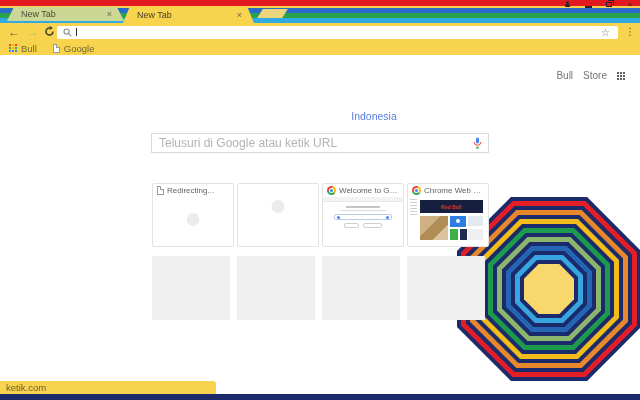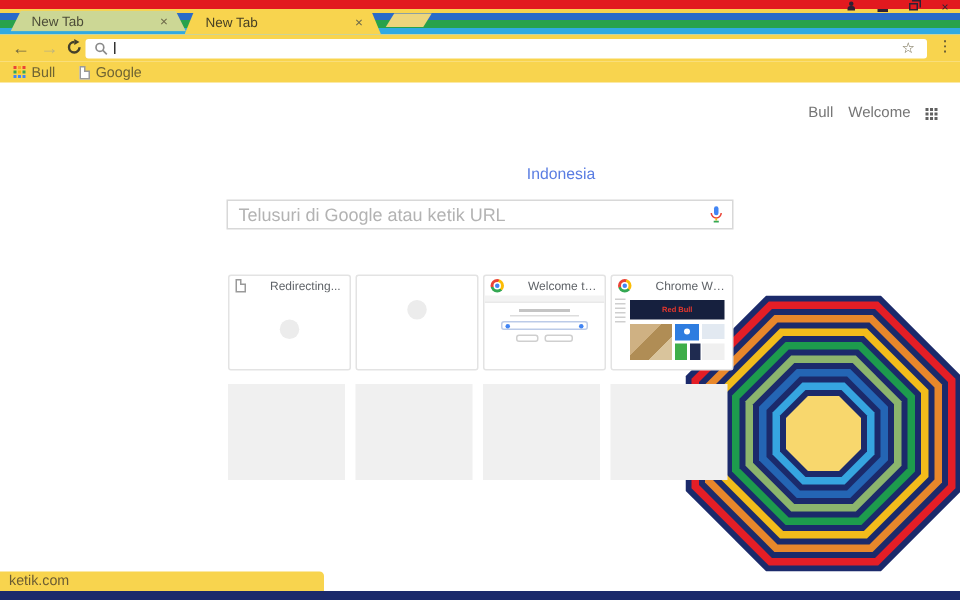--- a/index.html
+++ b/index.html
@@ -60,21 +60,21 @@
   .page { position:absolute; left:0; top:55px; width:640px; height:345px; background:#fff; }
   .ntp-links { position:absolute; top:70px; right:15px; display:flex; align-items:center; gap:10px; font-size:10px; color:#757575; z-index:2; }
   .country { position:absolute; top:110px; left:374px; transform:translateX(-50%); font-size:10.5px; color:#5a7de2; z-index:2; }
   .searchbox { position:absolute; left:151px; top:133px; width:338px; height:20px; border:1px solid #d8d8d8; background:#fff;
                display:flex; align-items:center; z-index:2; }
   .searchbox input { flex:1; border:none; outline:none; font-family:"Liberation Sans",sans-serif; font-size:12px; color:#444; padding-left:7px; background:transparent; }
   .searchbox input::placeholder { color:#b3b3b3; opacity:1; }
   .mic { margin-right:6px; flex:0 0 auto; }
   
   .tile { position:absolute; top:183px; width:82px; height:64px; background:#fff; border:1px solid #e3e3e3; border-radius:2px; z-index:2; overflow:hidden; }
-  .tile-header { height:13px; display:flex; align-items:center; padding:0 4px; gap:16px; }
+  .tile-header { height:13px; display:flex; align-items:center; padding:0 4px; gap:3px; }
   .tile-title { font-size:8px; color:#5f6368; white-space:nowrap; overflow:hidden; text-overflow:ellipsis; }
   .tile-body { position:relative; height:49px; }
   .ghost-circle { position:absolute; left:50%; top:16px; transform:translateX(-50%); width:13px; height:13px; border-radius:50%; background:#ececec; }
   .ghost-tile { position:absolute; top:256px; width:78px; height:64px; background:#f0f0f0; z-index:2; }
   
   .gicon { width:9px; height:9px; border-radius:50%; position:relative; flex:0 0 auto;
            background:conic-gradient(from 45deg, #4285f4 0 30%, #34a853 30% 55%, #fbbc05 55% 75%, #ea4335 75% 100%); }
   .gicon:before { content:""; position:absolute; left:2.5px; top:2.5px; width:4px; height:4px; border-radius:50%; background:#fff; }
   .gicon:after { content:""; position:absolute; right:0px; top:4px; width:4px; height:2px; background:#4285f4; }
   .chrome-icon { width:9px; height:9px; border-radius:50%; position:relative; flex:0 0 auto;
@@ -196,21 +196,21 @@
       <polygon points="72.53,45.00 111.47,45.00 139.00,72.53 139.00,111.47 111.47,139.00 72.53,139.00 45.00,111.47 45.00,72.53" fill="#1b2a6b"></polygon>
       <polygon points="74.19,49.00 109.81,49.00 135.00,74.19 135.00,109.81 109.81,135.00 74.19,135.00 49.00,109.81 49.00,74.19" fill="#2465b4"></polygon>
       <polygon points="76.26,54.00 107.74,54.00 130.00,76.26 130.00,107.74 107.74,130.00 76.26,130.00 54.00,107.74 54.00,76.26" fill="#1b2a6b"></polygon>
       <polygon points="77.92,58.00 106.08,58.00 126.00,77.92 126.00,106.08 106.08,126.00 77.92,126.00 58.00,106.08 58.00,77.92" fill="#36a5e0"></polygon>
       <polygon points="79.99,63.00 104.01,63.00 121.00,79.99 121.00,104.01 104.01,121.00 79.99,121.00 63.00,104.01 63.00,79.99" fill="#1b2a6b"></polygon>
       <polygon points="81.64,67.00 102.36,67.00 117.00,81.64 117.00,102.36 102.36,117.00 81.64,117.00 67.00,102.36 67.00,81.64" fill="#f8d76d"></polygon>
     </svg>
 
   <div class="ntp-links">
     <span>Bull</span>
-    <span>Welcome</span>
+    <span>Store</span>
     <span class="grid-icon">
         <span style="background: rgb(97, 97, 97);"></span>
         <span style="background: rgb(97, 97, 97);"></span>
         <span style="background: rgb(97, 97, 97);"></span>
         <span style="background: rgb(97, 97, 97);"></span>
         <span style="background: rgb(97, 97, 97);"></span>
         <span style="background: rgb(97, 97, 97);"></span>
         <span style="background: rgb(97, 97, 97);"></span>
         <span style="background: rgb(97, 97, 97);"></span>
         <span style="background: rgb(97, 97, 97);"></span>

